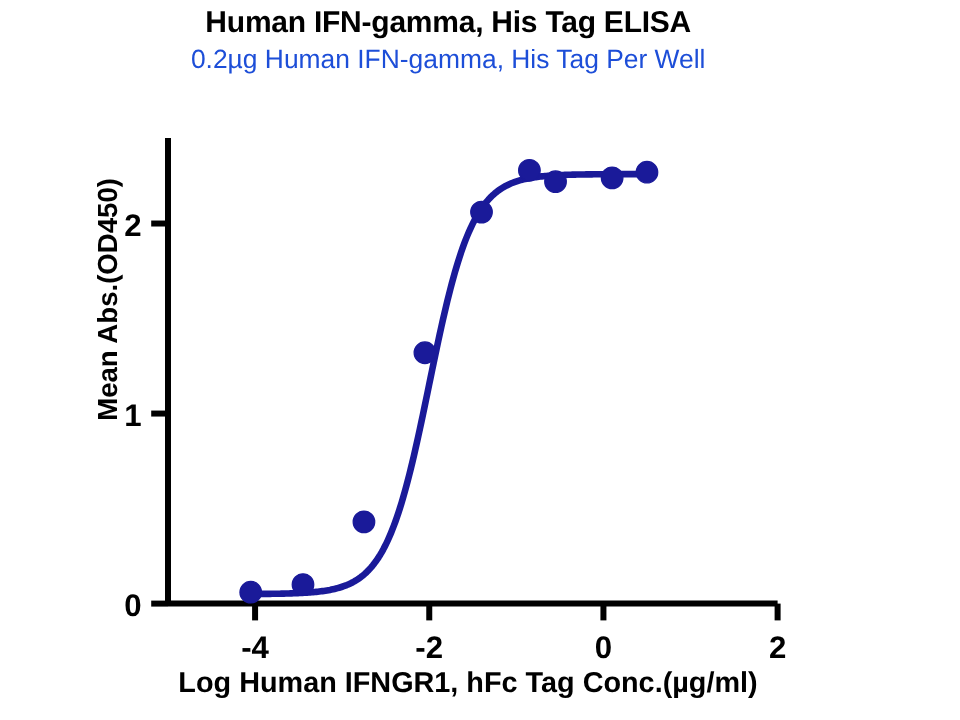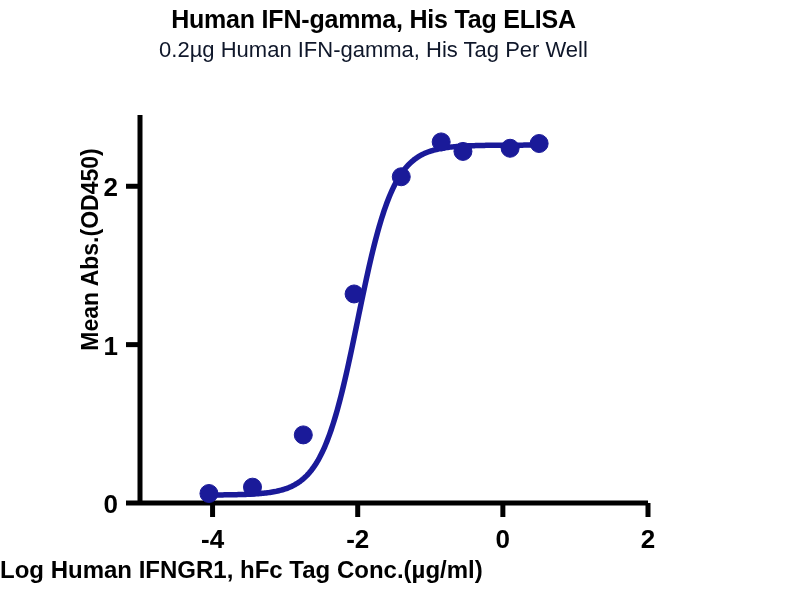--- a/index.html
+++ b/index.html
@@ -37,41 +37,42 @@
     font-weight: bold;
     letter-spacing: -0.2px;
     line-height: 30px;
     color: #000;
   }
   .chart-subtitle {
     font-size: 22px;
     font-weight: normal;
     line-height: 28px;
     margin-top: 2px;
-    color: #0f172a;
+    color: #1d4ed8;
   }
 
   
   .ylabel {
     position: absolute;
     left: -120px;
     top: 236px;
     width: 420px;
     text-align: center;
     font-size: 23px;
     font-weight: bold;
     transform: rotate(-90deg);
     transform-origin: center center;
     white-space: nowrap;
   }
   .xlabel {
     position: absolute;
     left: 0;
     top: 556px;
     width: 780px;
+    text-align: center;
     font-size: 24px;
     font-weight: bold;
     white-space: nowrap;
   }
 
   
   .tick-text {
     font-family: "Liberation Sans", sans-serif;
     font-size: 26px;
     font-weight: bold;

